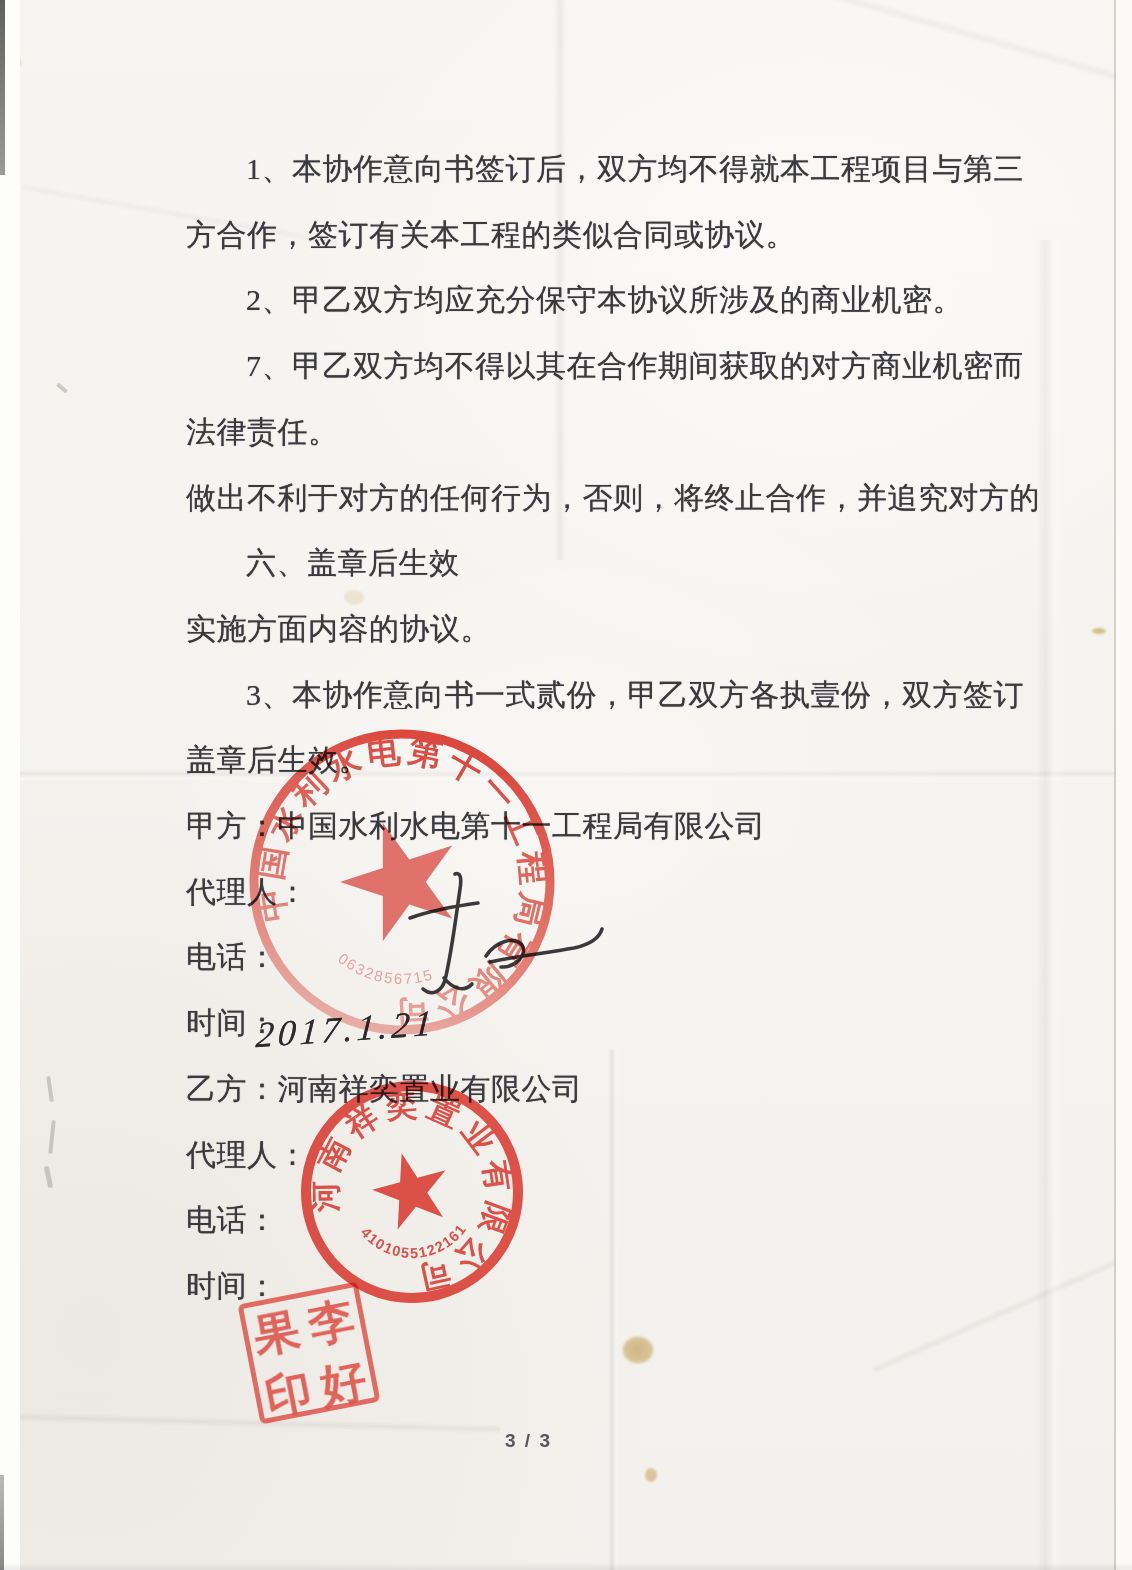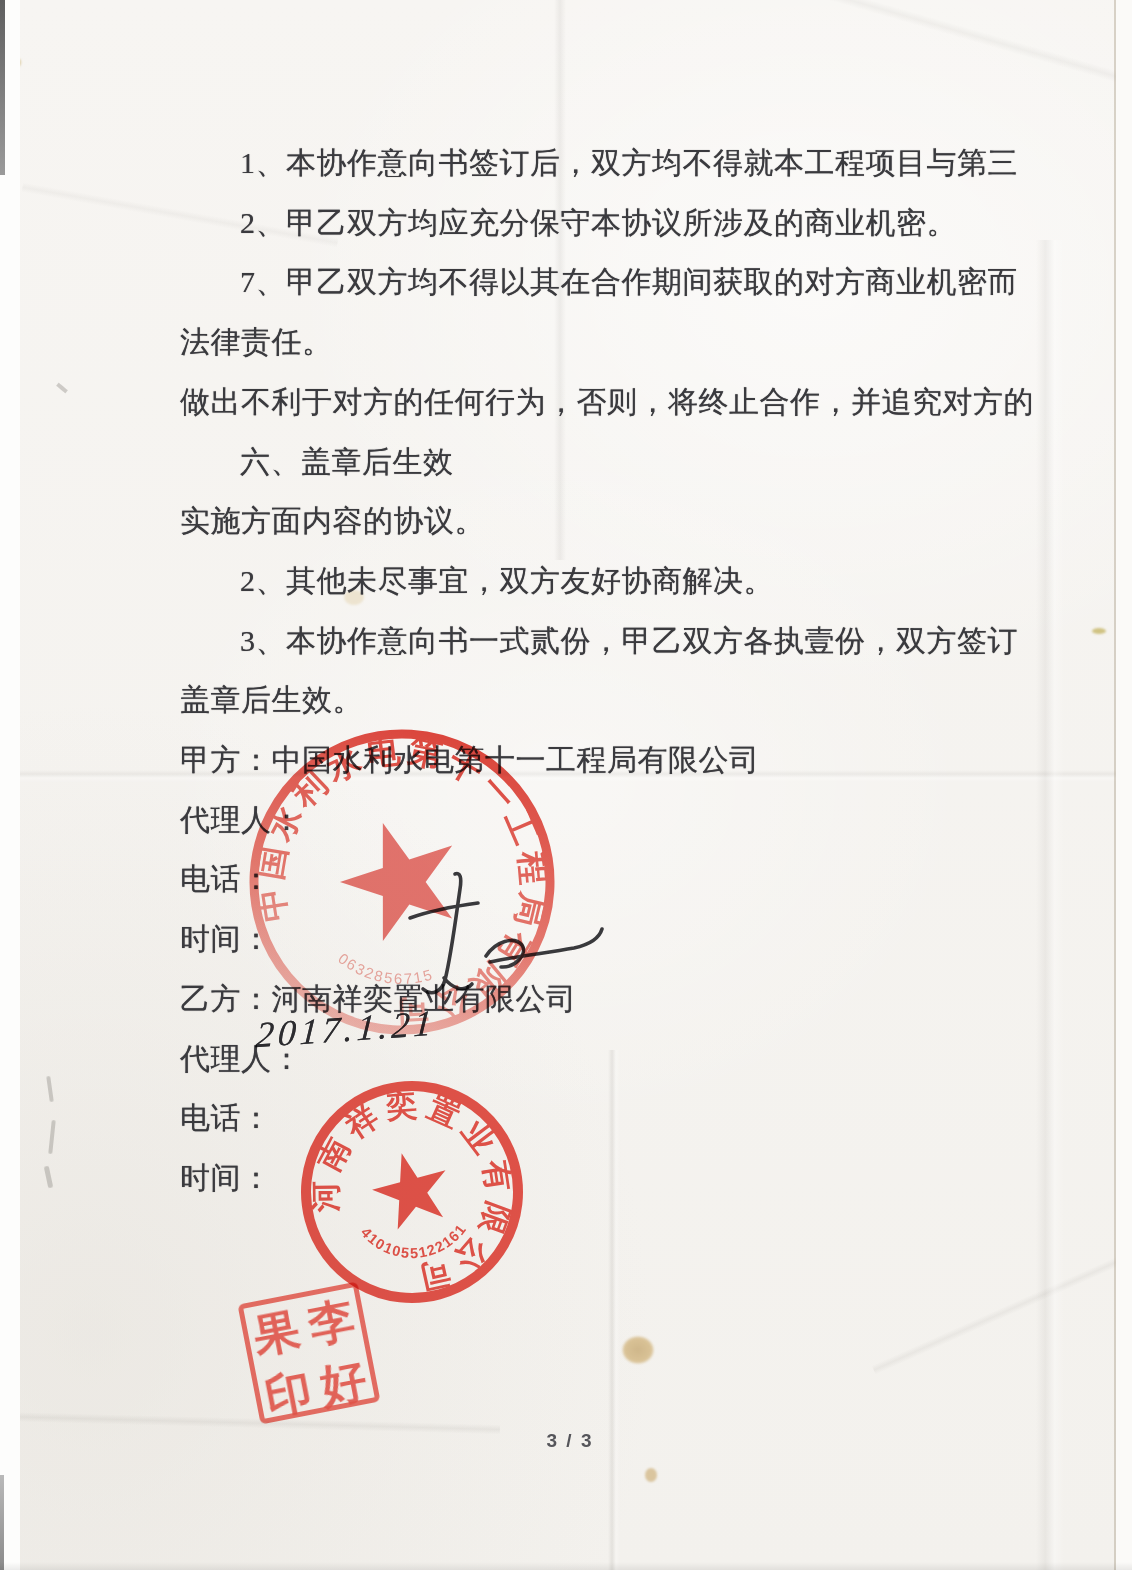--- a/index.html
+++ b/index.html
@@ -40,24 +40,24 @@
   .stain.s5{left:12px;top:58px;width:9px;height:9px;background:#c9b06a;opacity:.6;}
   .damage{position:absolute;background:rgba(110,105,98,.30);filter:blur(.5px);}
   .damage.m1{left:56px;top:386px;width:12px;height:4px;transform:rotate(40deg);}
   .damage.m2{left:48px;top:1076px;width:4px;height:26px;transform:rotate(-8deg);border-radius:2px;}
   .damage.m3{left:50px;top:1120px;width:4px;height:34px;transform:rotate(6deg);border-radius:2px;}
   .damage.m4{left:46px;top:1166px;width:5px;height:22px;transform:rotate(-12deg);border-radius:2px;}
 
   
   .doc{position:absolute;left:178px;top:132px;width:800px;color:#3a3a3e;
        font-size:30px;letter-spacing:.5px;text-shadow:0 0 .8px rgba(45,45,50,.75);}
-  .doc p{margin:2px;line-height:57.7px;white-space:nowrap;}
+  .doc p{margin:8px;line-height:57.7px;white-space:nowrap;}
   .doc p.ind{text-indent:2em;}
 
-  .pageno{position:absolute;left:505px;top:1430px;width:130px;text-align:center;
+  .pageno{position:absolute;left:505px;top:1430px;width:130px;
           font-family:"Liberation Sans","DejaVu Sans",sans-serif;font-weight:bold;
           font-size:19px;color:#55555a;letter-spacing:2px;}
 
   
   .stamp{position:absolute;mix-blend-mode:multiply;filter:blur(.4px);}
   .seal-square{
     position:absolute;left:248px;top:1292px;width:112px;height:112px;
     border:5px solid rgba(238,90,80,.85);border-radius:6px;
     transform:rotate(-11deg);mix-blend-mode:multiply;filter:blur(.4px);
     display:grid;grid-template-columns:1fr 1fr;grid-template-rows:1fr 1fr;
@@ -91,27 +91,27 @@
   <div class="stain s3"></div>
   <div class="stain s4"></div>
   <div class="stain s5"></div>
   <div class="damage m1"></div>
   <div class="damage m2"></div>
   <div class="damage m3"></div>
   <div class="damage m4"></div>
 
   <div class="doc">
     <p class="ind">1、本协作意向书签订后，双方均不得就本工程项目与第三</p>
+    <p>方合作，签订有关本工程的类似合同或协议。</p>
     <p class="ind">2、甲乙双方均应充分保守本协议所涉及的商业机密。</p>
     <p class="ind">7、甲乙双方均不得以其在合作期间获取的对方商业机密而</p>
     <p>法律责任。</p>
     <p>做出不利于对方的任何行为，否则，将终止合作，并追究对方的</p>
     <p class="ind">六、盖章后生效</p>
     <p>实施方面内容的协议。</p>
-    <p class="ind">2、其他未尽事宜，双方友好协商解决。</p>
     <p class="ind">3、本协作意向书一式贰份，甲乙双方各执壹份，双方签订</p>
     <p>盖章后生效。</p>
     <p>甲方：中国水利水电第十一工程局有限公司</p>
     <p>代理人：</p>
     <p>电话：</p>
     <p>时间：</p>
     <p>乙方：河南祥奕置业有限公司</p>
     <p>代理人：</p>
     <p>电话：</p>
     <p>时间：</p>

